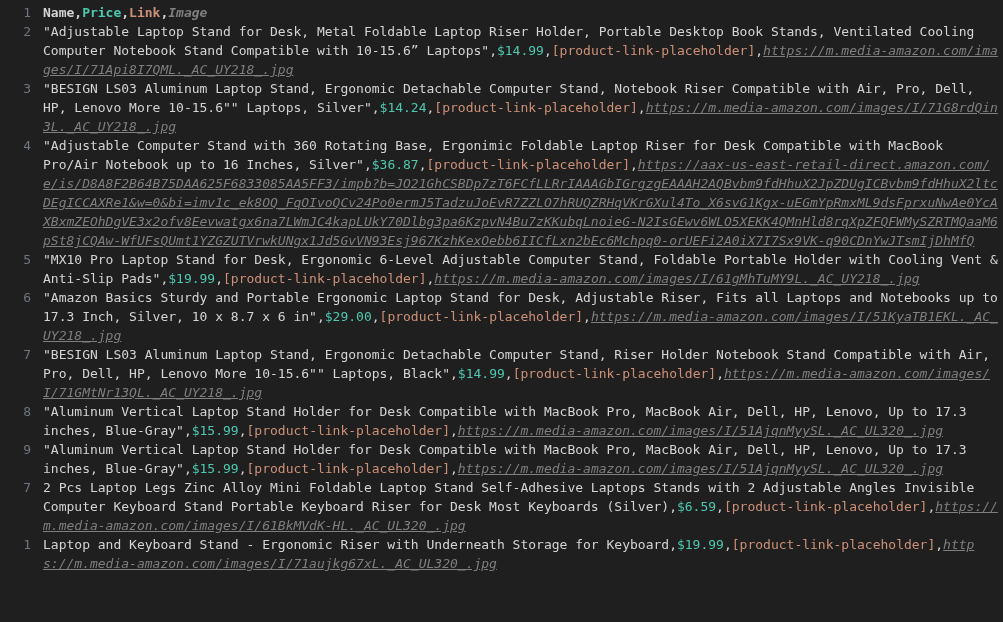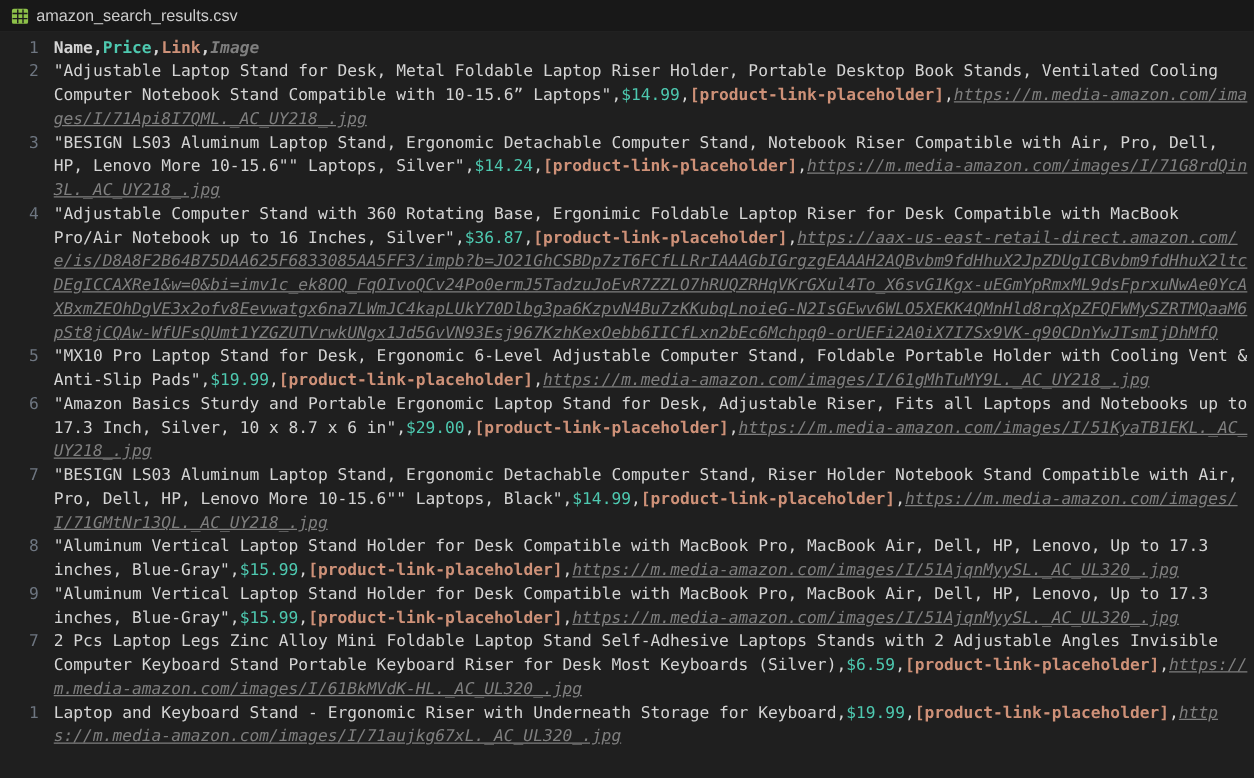--- a/index.html
+++ b/index.html
@@ -27,48 +27,32 @@
   .gutter {
     flex:none; width:31px; text-align:right;
     color:var(--line_number,#6e7681);
   }
   .content {
     flex:1; margin-left:12px; 
     white-space:pre-wrap; overflow-wrap:break-word;
     color:var(--default_text,#d4d4d4);
   }
   .f-price { color:var(--price,#4ec9b0); }
-  .f-link  { color:var(--link,#ce9178);font-weight:bold; }
+  .f-link  { color:var(--link,#ce9178); }
   .f-url   {
     color:var(--url,#7f7f7f); font-style:italic;
     text-decoration:underline; word-break:break-all;
   }
   .header-line .content span { font-weight:bold; }
   .f-image-header { color:var(--url,#7f7f7f); font-style:italic; }
 </style>
 </head>
 <body>
 
 <div class="window">
-  <div class="tabbar">
-    <div class="tab">
-      <span class="csv-icon">
-        <svg width="14" height="14" viewBox="0 0 14 14" aria-hidden="true">
-          <rect x="0.5" y="1" width="13" height="12" rx="1.5" fill="#8dc149"></rect>
-          <g stroke="#1b1b1b" stroke-width="1.1">
-            <line x1="1" y1="4.8" x2="13" y2="4.8"></line>
-            <line x1="1" y1="8.9" x2="13" y2="8.9"></line>
-            <line x1="5.2" y1="1.5" x2="5.2" y2="12.5"></line>
-            <line x1="9.4" y1="1.5" x2="9.4" y2="12.5"></line>
-          </g>
-        </svg>
-      </span>
-      <span class="tab-title">amazon_search_results.csv</span>
-    </div>
-  </div>
 
   <div class="editor">
 
     <div class="line header-line">
       <span class="gutter">1</span>
       <span class="content"><span>Name</span><span>,</span><span class="f-price">Price</span><span>,</span><span class="f-link">Link</span><span>,</span><span class="f-image-header">Image</span></span>
     </div>
 
     <div class="line">
       <span class="gutter">2</span>

